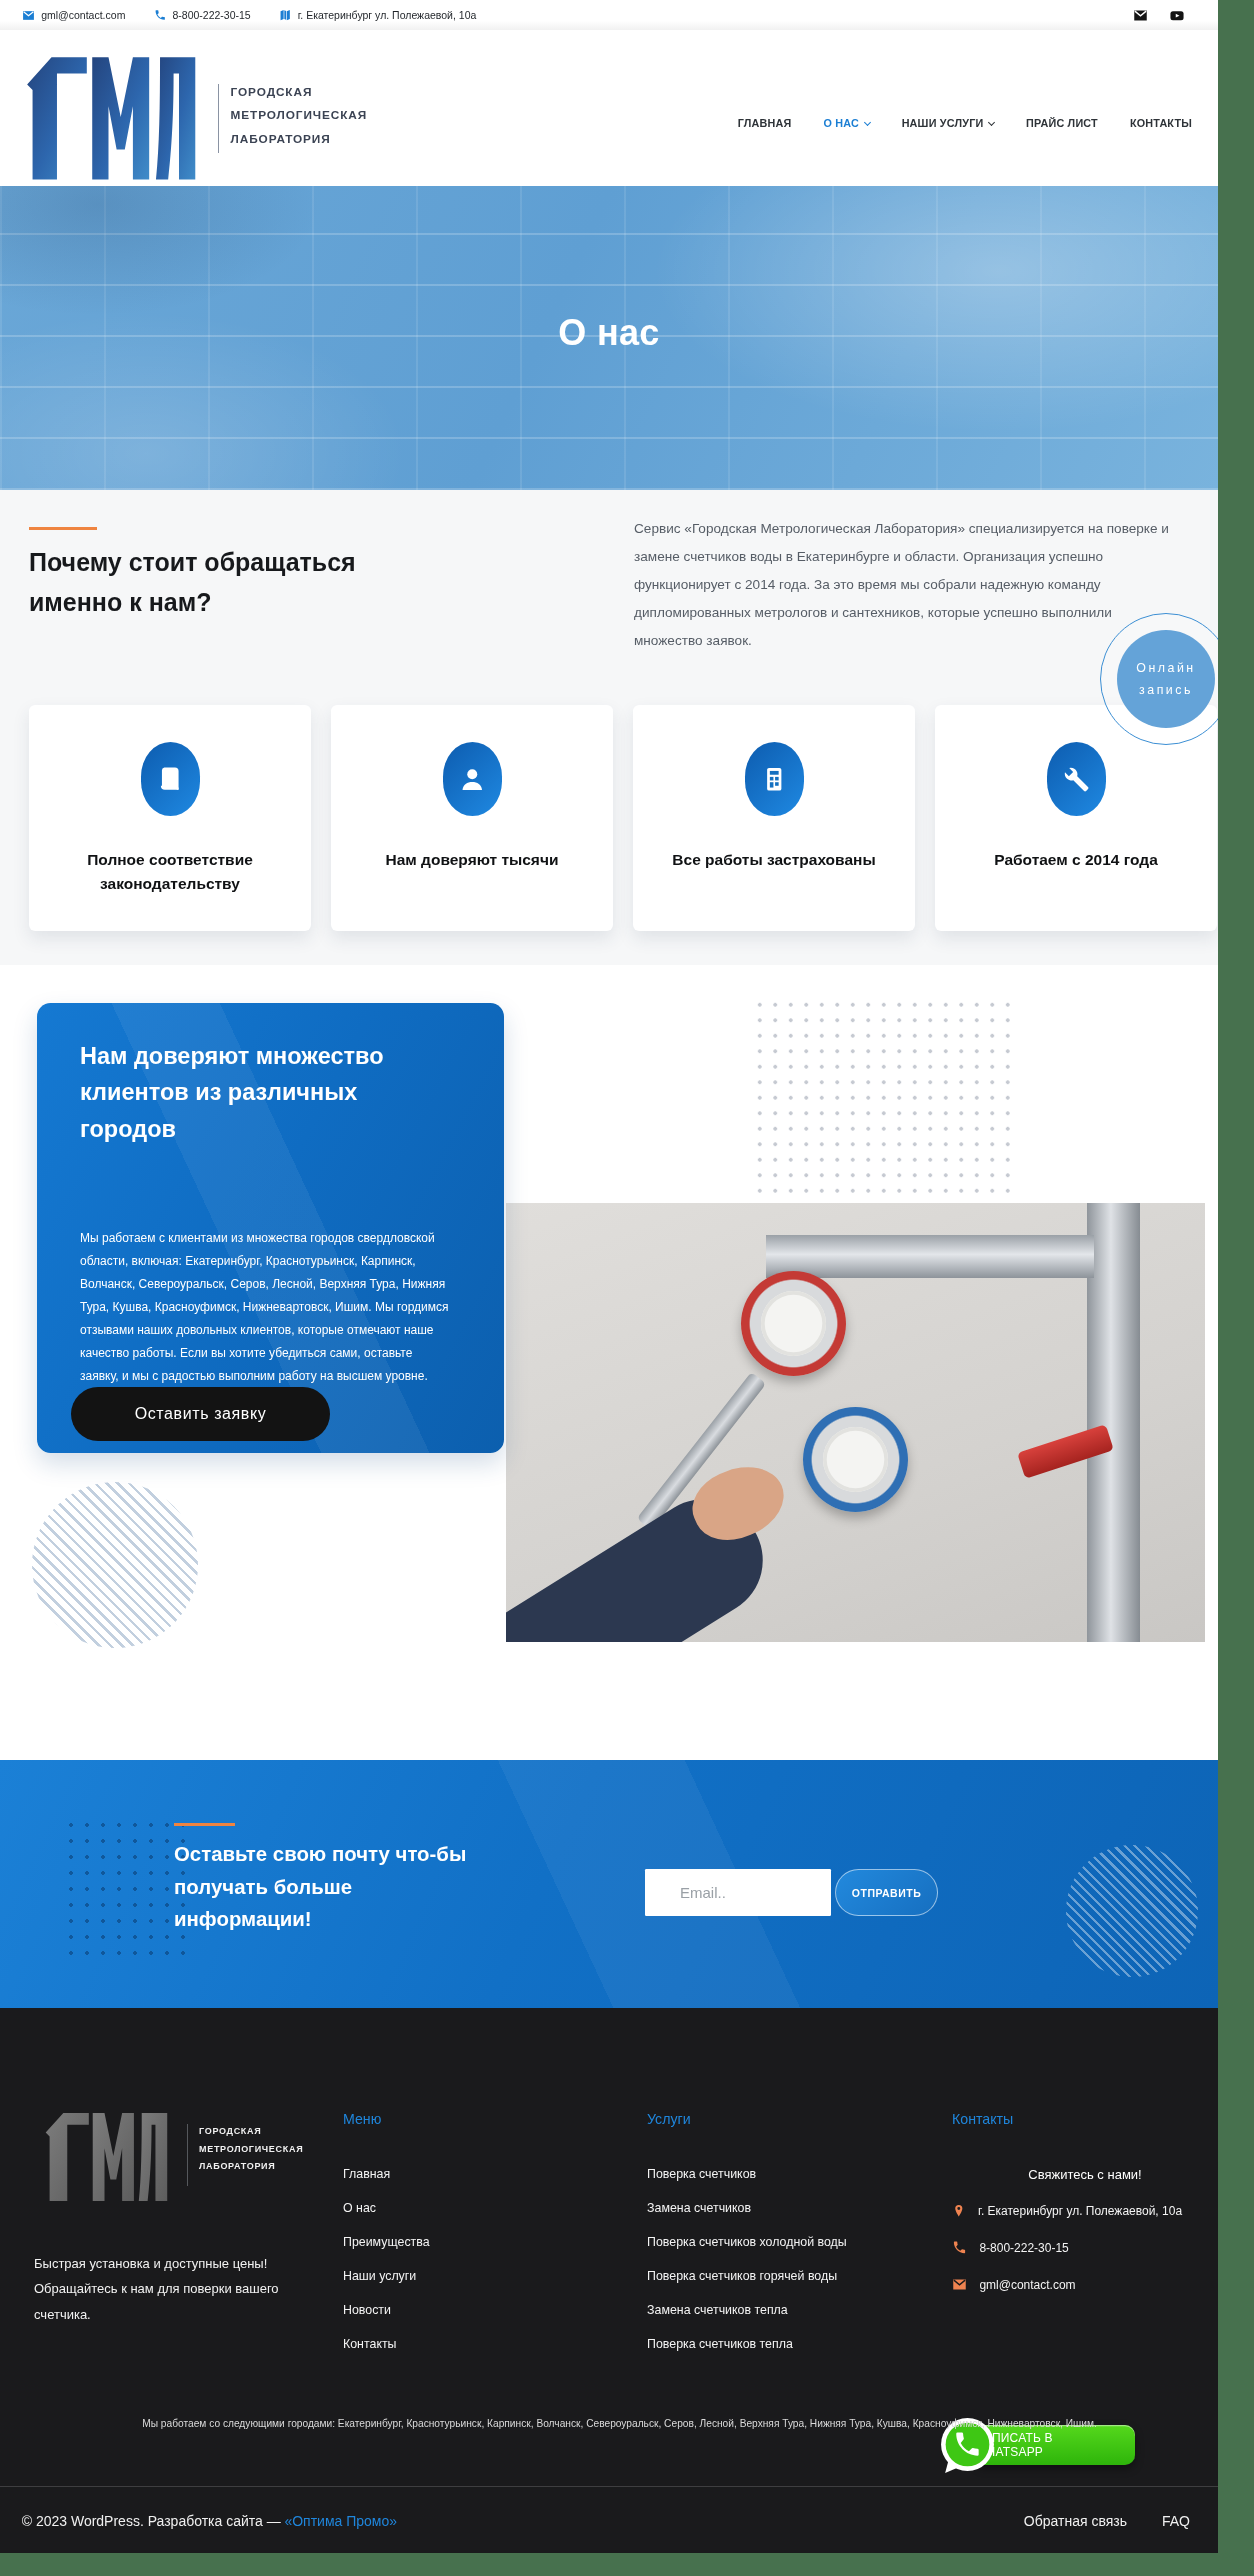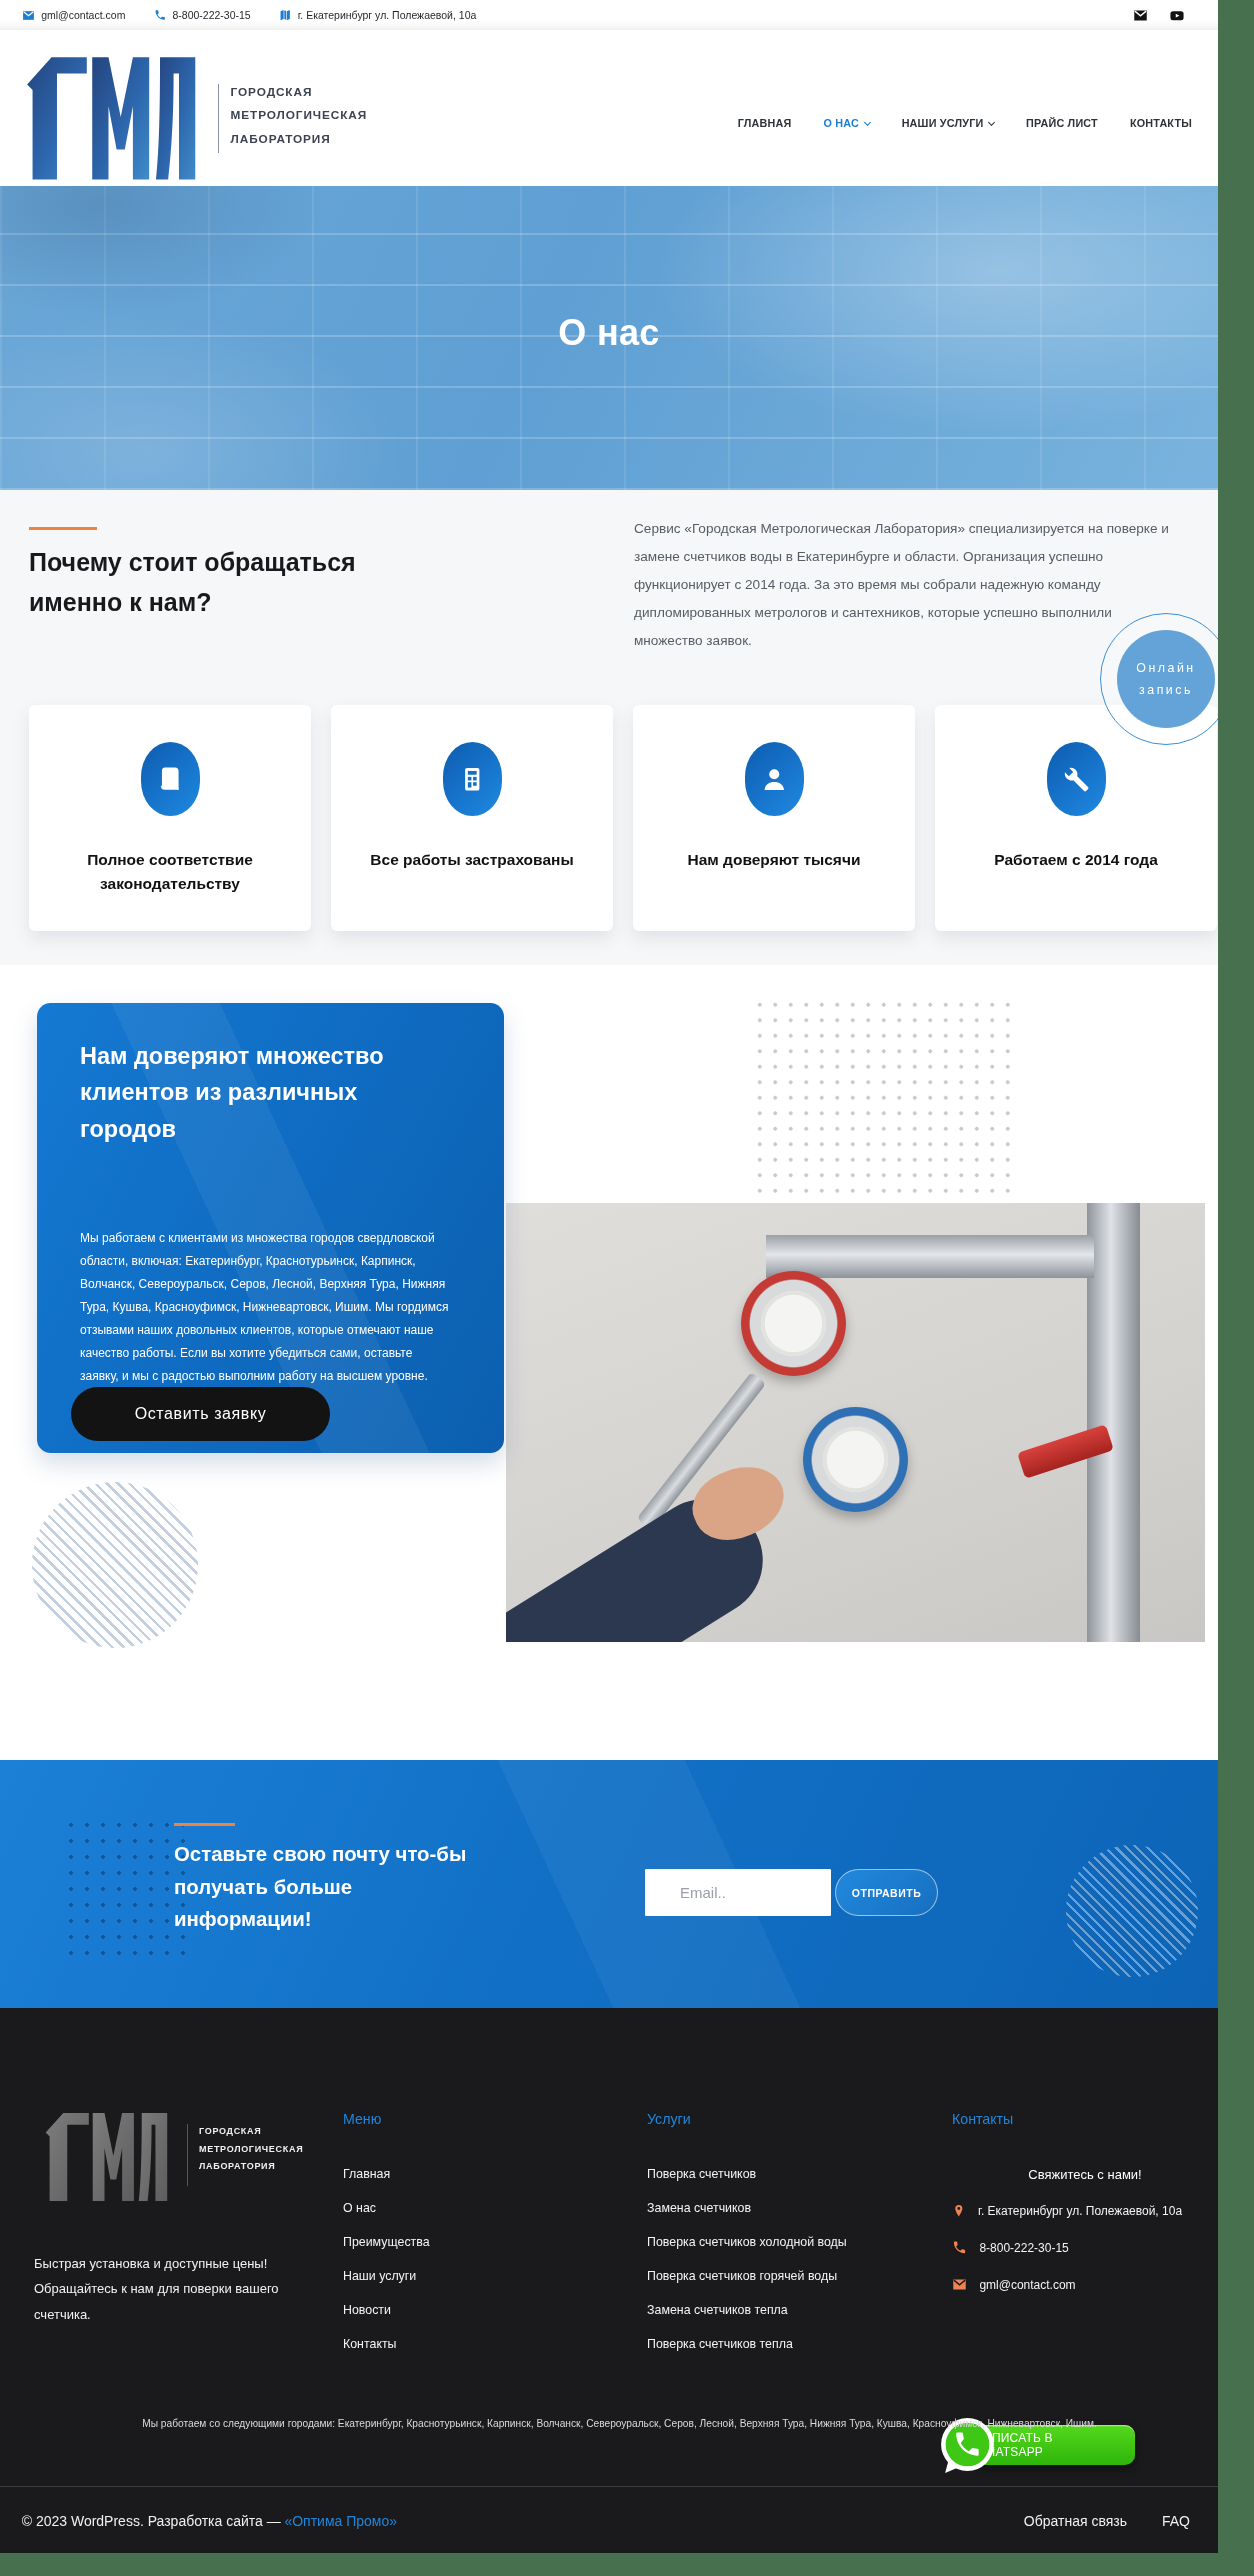--- a/index.html
+++ b/index.html
@@ -233,38 +233,38 @@
           <svg width="28.5" height="28.5" viewBox="0 0 24 24">
               <path d="M7 2h9a3 3 0 0 1 3 3v15.3a.6.6 0 0 1-1 .45c-.6-.5-1.4-.85-2.2-.85H7.5A2.5 2.5 0 0 1 5 17.4V4.5A2.5 2.5 0 0 1 7 2z" fill="#fff"></path>
               <path d="M5 17.4c0 1.4 1.1 2.5 2.5 2.5H19" stroke="#fff" fill="none" stroke-width="1.8"></path>
             </svg>
         </div>
         <div class="card-title">Полное соответствие законодательству</div>
       </div>
       <div class="card">
         <div class="card-icon">
           <svg width="28.5" height="28.5" viewBox="0 0 24 24">
+              <circle cx="12" cy="7.8" r="4.2" fill="#fff"></circle>
+              <path d="M3.8 21c.4-4.4 4-6.6 8.2-6.6s7.8 2.2 8.2 6.6z" fill="#fff"></path>
+            </svg>
+        </div>
+        <div class="card-title">Нам доверяют тысячи</div>
+      </div>
+      <div class="card">
+        <div class="card-icon">
+          <svg width="28.5" height="28.5" viewBox="0 0 24 24">
               <rect x="6" y="2.5" width="12" height="19" rx="1.6" fill="#fff"></rect>
               <rect x="8.3" y="5" width="7.4" height="3.2" fill="#1470c0"></rect>
               <rect x="8.3" y="10" width="3" height="3" fill="#1470c0"></rect>
               <rect x="12.7" y="10" width="3" height="3" fill="#1470c0"></rect>
               <rect x="8.3" y="14.5" width="3" height="4.5" fill="#1470c0"></rect>
               <rect x="12.7" y="14.5" width="3" height="3" fill="#1470c0"></rect>
             </svg>
         </div>
         <div class="card-title">Все работы застрахованы</div>
-      </div>
-      <div class="card">
-        <div class="card-icon">
-          <svg width="28.5" height="28.5" viewBox="0 0 24 24">
-              <circle cx="12" cy="7.8" r="4.2" fill="#fff"></circle>
-              <path d="M3.8 21c.4-4.4 4-6.6 8.2-6.6s7.8 2.2 8.2 6.6z" fill="#fff"></path>
-            </svg>
-        </div>
-        <div class="card-title">Нам доверяют тысячи</div>
       </div>
       <div class="card">
         <div class="card-icon">
           <svg width="28.5" height="28.5" viewBox="0 0 24 24">
               <path d="M21.9 18.6 12.8 9.5a5.6 5.6 0 0 0-6.7-7L9.4 5.8 5.8 9.4 2.5 6.1a5.6 5.6 0 0 0 7 6.7l9.1 9.1c.5.5 1.2.5 1.7 0l1.6-1.6c.5-.5.5-1.2 0-1.7z" fill="#fff"></path>
             </svg>
         </div>
         <div class="card-title">Работаем с 2014 года</div>
       </div>
     </div>

